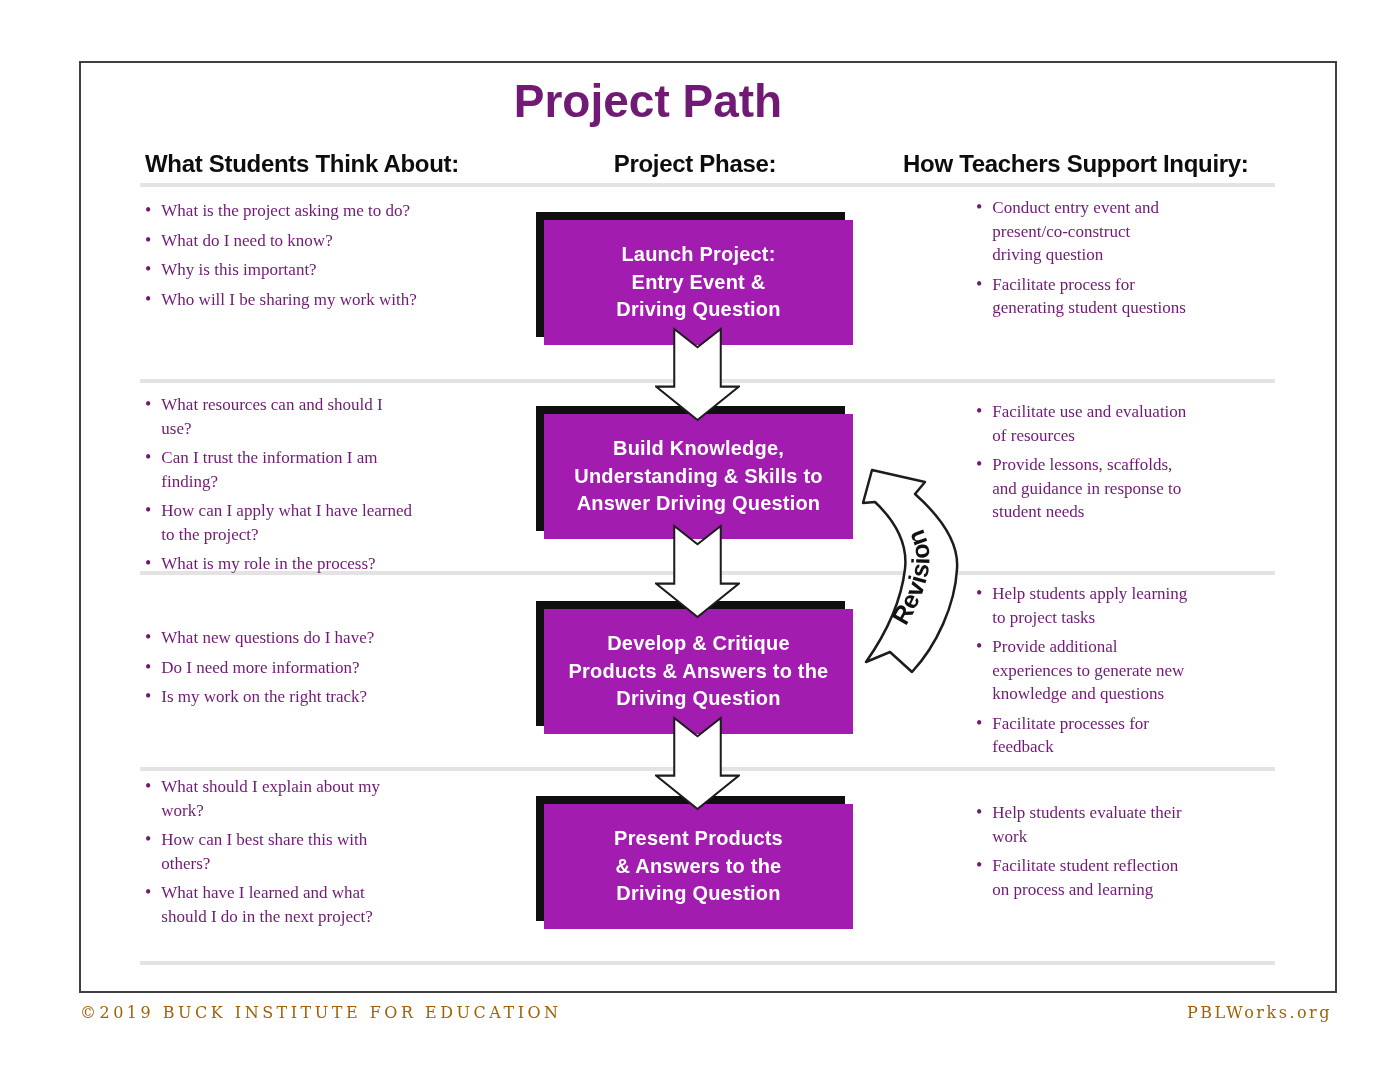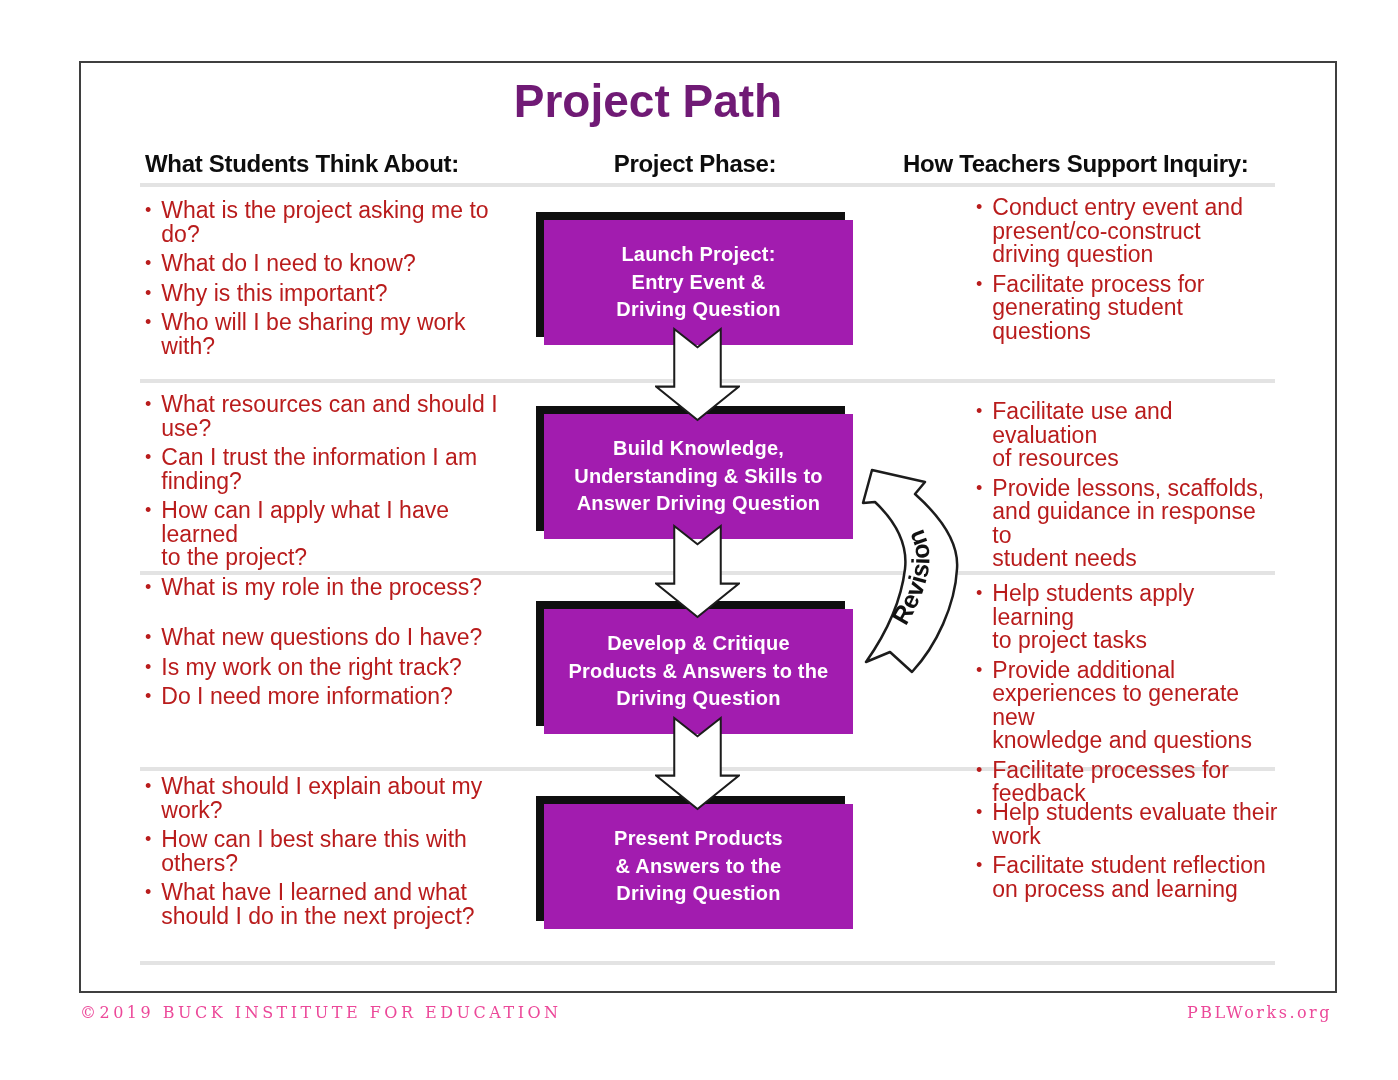--- a/index.html
+++ b/index.html
@@ -31,34 +31,34 @@
   .p2 { top:406px; height:134px; }
   .p3 { top:601px; height:132px; }
   .p4 { top:796px; height:134px; }
 
   .down-arrow { position:absolute; left:655px; width:85px; height:95px; z-index:5; }
   .a1 { top:327px; } .a2 { top:524px; } .a3 { top:716px; }
 
   .revision-arrow { position:absolute; left:855px; top:458px; width:110px; height:222px; z-index:6; }
 
   
-  .qlist { position:absolute; list-style:none; font-family:Liberation Sans, sans-serif;
-           font-size:23px; line-height:23.5px; color:#b91c1c; }
+  .qlist { position:absolute; list-style:none; font-family:Liberation Serif, serif;
+           font-size:17px; line-height:23.5px; color:#701a75; }
   .qlist li { display:flex; margin-bottom:6px; }
   .qlist li::before { content:"\2022"; margin-right:10px; font-size:18px; line-height:23.5px; }
   .qlist li .txt { white-space:pre-line; }
 
   .students-list { left:145px; width:375px; }
   .s1 { top:199px; } .s2 { top:393px; } .s3 { top:626px; } .s4 { top:775px; }
 
   .teachers-list { left:976px; width:305px; }
   .t1 { top:196px; } .t2 { top:400px; } .t3 { top:582px; } .t4 { top:801px; }
 
   .footer-text { position:absolute; top:1003px; font-family:"DejaVu Serif", serif;
-                 font-size:16px; color:#ec4899;text-align:center; }
+                 font-size:16px; color:#a16207;text-align:center; }
   .footer-left  { left:80px;  letter-spacing:3.5px; }
   .footer-right { right:66px; letter-spacing:2.5px; }
 </style>
 </head>
 <body>
 
 <div class="frame"></div>
 
 <div class="page-title">Project Path</div>
 
@@ -152,24 +152,24 @@
     </li>
   <li>
       <span class="txt">What is my role in the process?</span>
     </li>
 </ul>
 <ul class="qlist students-list s3">
   <li>
       <span class="txt">What new questions do I have?</span>
     </li>
   <li>
+      <span class="txt">Do I need more information?</span>
+    </li>
+  <li>
       <span class="txt">Is my work on the right track?</span>
-    </li>
-  <li>
-      <span class="txt">Do I need more information?</span>
     </li>
 </ul>
 <ul class="qlist students-list s4">
   <li>
       <span class="txt">What should I explain about my
 work?</span>
     </li>
   <li>
       <span class="txt">How can I best share this with
 others?</span>

